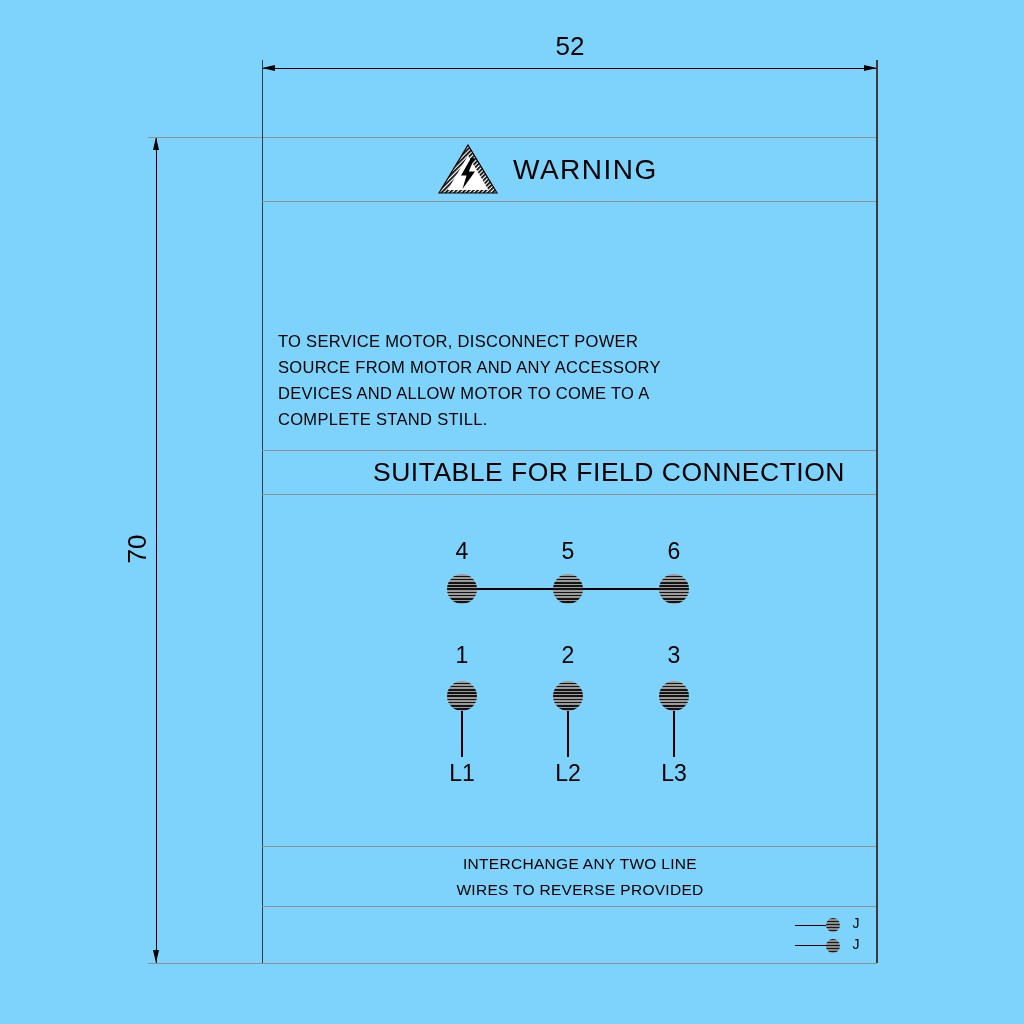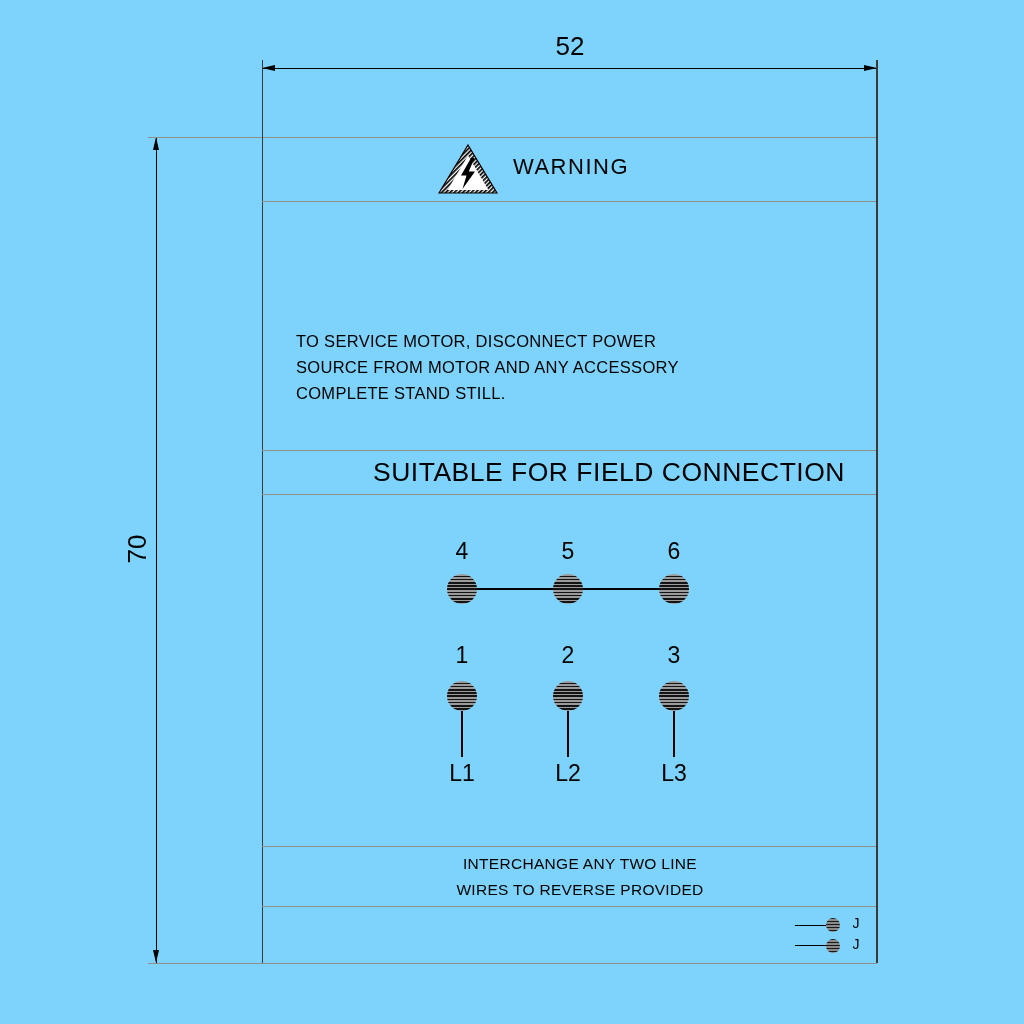--- a/index.html
+++ b/index.html
@@ -14,21 +14,21 @@
   .vborder{position:absolute;background:#3a3a3a;}
   
   .arrow{position:absolute;width:0;height:0;}
   .arrow.left {border-right:13px solid #000;border-top:3.5px solid transparent;border-bottom:3.5px solid transparent;}
   .arrow.right{border-left:13px solid #000;border-top:3.5px solid transparent;border-bottom:3.5px solid transparent;}
   .arrow.up   {border-bottom:13px solid #000;border-left:3.5px solid transparent;border-right:3.5px solid transparent;}
   .arrow.down {border-top:13px solid #000;border-left:3.5px solid transparent;border-right:3.5px solid transparent;}
   .dim-label{position:absolute;font-size:26px;text-align:center;}
   .dim-label.rot{transform:rotate(-90deg);}
   
-  .warn-title{position:absolute;font-size:22px;letter-spacing:1.5px;}
+  .warn-title{position:absolute;font-size:28px;letter-spacing:1.5px;}
   .para{position:absolute;font-size:16.5px;line-height:26px;letter-spacing:0.3px;white-space:nowrap;}
   .band-title{position:absolute;left:262px;width:614px;text-align:center;font-size:26.5px;letter-spacing:0.5px;padding-left:40px;}
   .small-center{position:absolute;left:262px;width:614px;text-align:center;font-size:15.5px;line-height:26px;letter-spacing:0.3px;padding-left:11px;}
   
   .tnum{position:absolute;width:40px;text-align:center;font-size:23px;}
   .llab{position:absolute;width:50px;text-align:center;font-size:23px;}
   .terminal{
     position:absolute;width:30px;height:30px;border-radius:50%;
     background:repeating-linear-gradient(180deg,#9b9b9b 0px,#9b9b9b 1.6px,#141414 1.6px,#141414 3.2px);
   }
@@ -71,23 +71,24 @@
         <rect width="1.7" height="3" fill="#000000"></rect>
       </pattern>
     </defs>
     <polygon points="30,1 59,49 1,49" fill="url(#hatch)" stroke="#000" stroke-width="1.2"></polygon>
     <polygon points="30,11.5 50.5,46 9.5,46" fill="#ffffff"></polygon>
     <path d="M33,14 L23,31.5 L28.5,31.5 L24.5,45 L37,27.5 L30.8,27.5 L36.5,14 Z" fill="#000000"></path>
   </svg>
   <div class="warn-title" style="left:513px;top:154px;">WARNING</div>
 
 
-  <div class="para" style="left:296px;top:328px;">
+  <div class="para" style="left:278px;top:328px;">
     <div>TO SERVICE MOTOR, DISCONNECT POWER</div>
     <div>SOURCE FROM MOTOR AND ANY ACCESSORY</div>
+    <div>DEVICES AND ALLOW MOTOR TO COME TO A</div>
     <div>COMPLETE STAND STILL.</div>
   </div>
 
   <div class="band-title" style="top:457px;">SUITABLE FOR FIELD CONNECTION</div>
 
   <div class="tnum" style="left:442px;top:538px;">4</div>
   <div class="tnum" style="left:548px;top:538px;">5</div>
   <div class="tnum" style="left:654px;top:538px;">6</div>
   <div class="bline" style="left:462px;top:588px;width:212px;height:1.6px;"></div>
   <div class="terminal" style="left:447px;top:574px;"></div>

